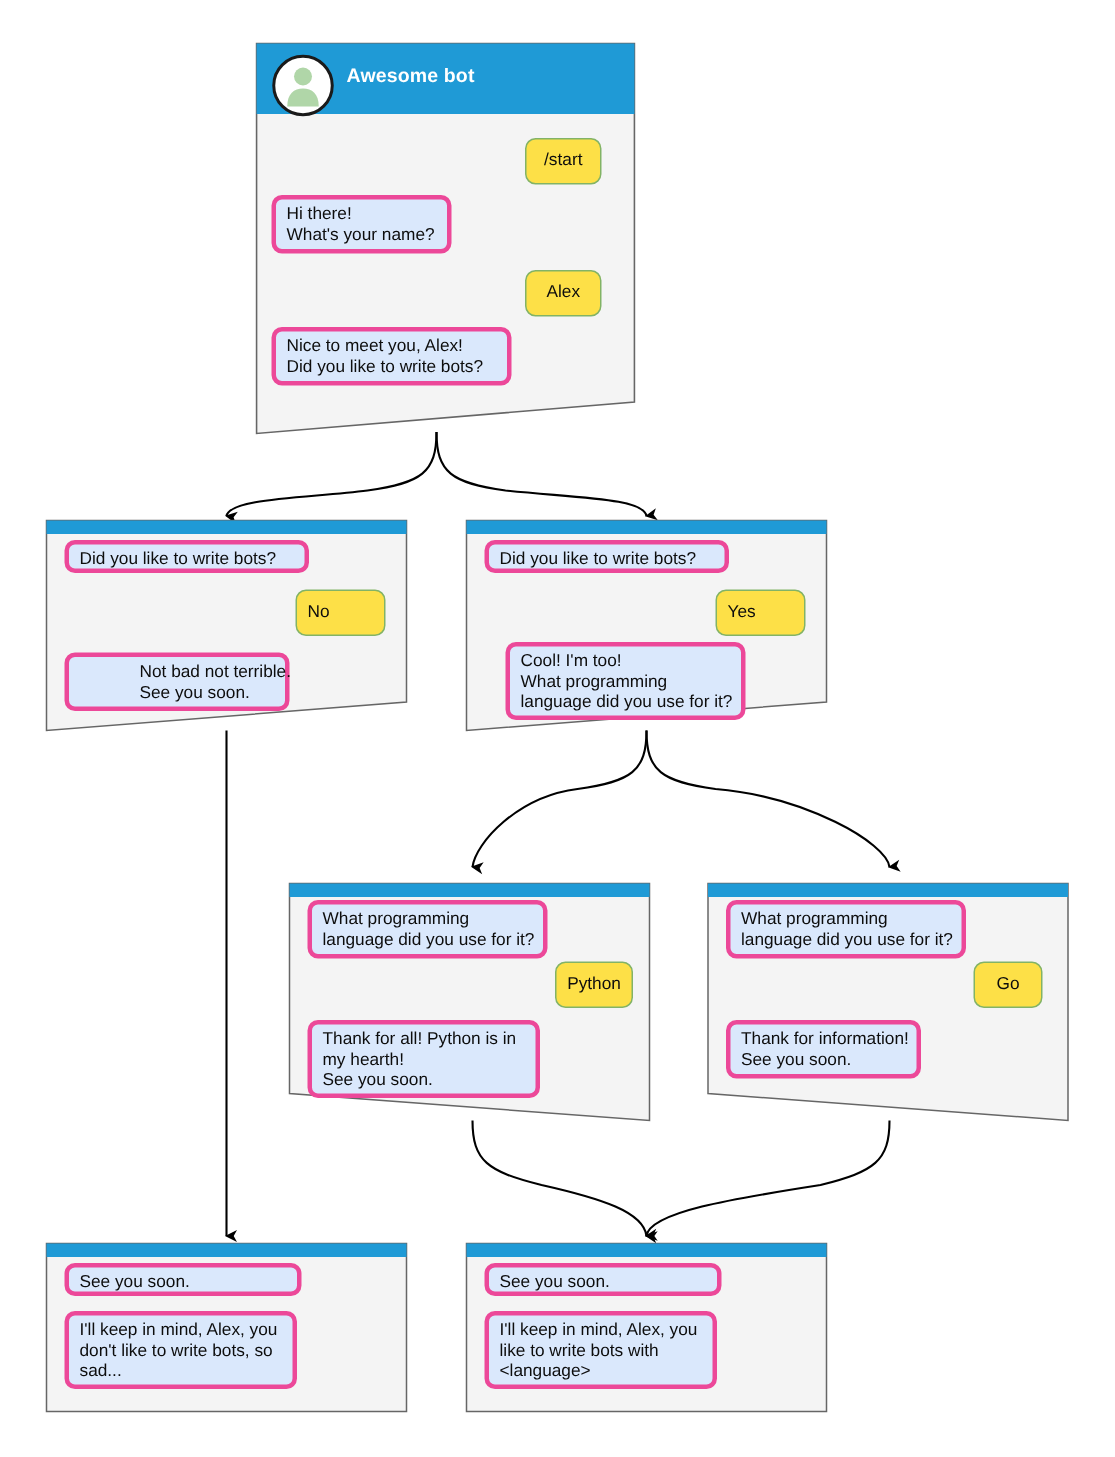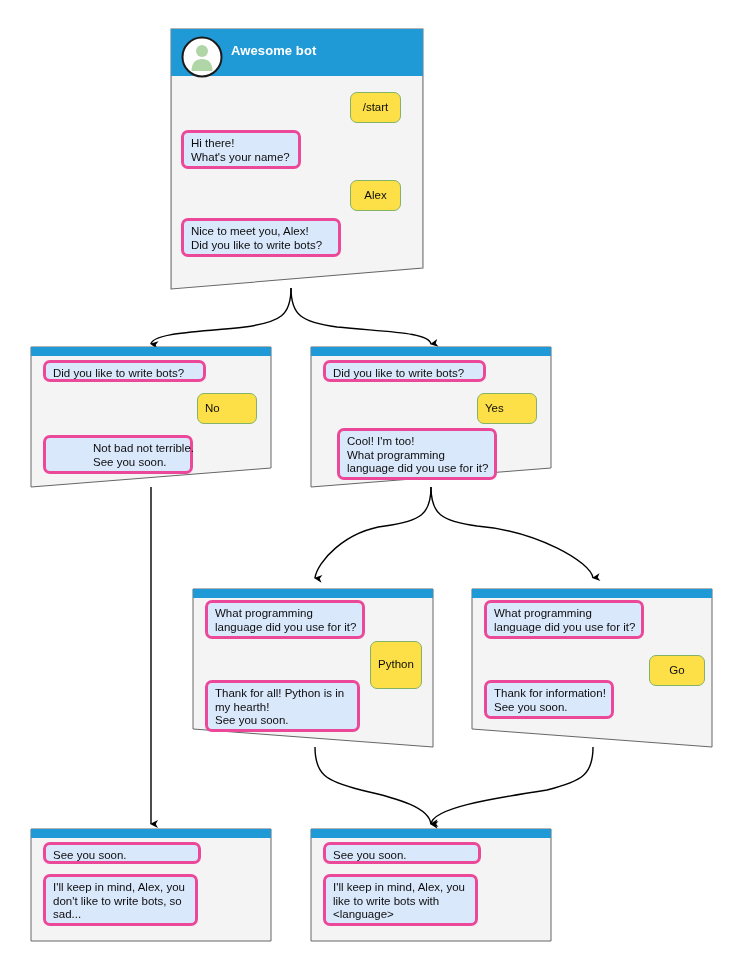--- a/index.html
+++ b/index.html
@@ -164,36 +164,36 @@
 
   <div class="node" style="left:192px; top:588px; width:242px; height:160px;">
     <svg class="node-shape" viewBox="0 0 242 160" preserveAspectRatio="none">
       <polygon points="1,1 241,1 241,159 1,141" fill="#f4f4f4" stroke="#666666" stroke-width="1"></polygon>
       <polygon points="1,1 241,1 241,10 1,10" fill="#1f9ad6" stroke="none"></polygon>
     </svg>
     <div class="node-content">
       <div class="bubble bubble-bot" style="left:13px; top:12px; width:160px; height:39px;">What programming
 language did you use for it?</div>
 
-      <div class="bubble bubble-user" style="left:178px; top:53px; width:52px; height:48px; justify-content:center;">Python</div>
+      <div class="bubble bubble-user" style="left:178px; top:53px; width:52px; height:31px; justify-content:center;">Python</div>
       <div class="bubble bubble-bot" style="left:13px; top:92px; width:155px; height:52px;">Thank for all! Python is in
 my hearth!
 See you soon.</div>
     </div>
   </div>
 
   <div class="node" style="left:471px; top:588px; width:242px; height:160px;">
     <svg class="node-shape" viewBox="0 0 242 160" preserveAspectRatio="none">
       <polygon points="1,1 241,1 241,159 1,141" fill="#f4f4f4" stroke="#666666" stroke-width="1"></polygon>
       <polygon points="1,1 241,1 241,10 1,10" fill="#1f9ad6" stroke="none"></polygon>
     </svg>
     <div class="node-content">
       <div class="bubble bubble-bot" style="left:13px; top:12px; width:160px; height:39px;">What programming
 language did you use for it?</div>
-      <div class="bubble bubble-user" style="left:178px; top:67px; width:56px; height:31px; justify-content:center;">Go</div>
+      <div class="bubble bubble-user" style="left:178px; top:53px; width:46px; height:31px; justify-content:center;">Go</div>
       <div class="bubble bubble-bot" style="left:13px; top:92px; width:130px; height:39px;">Thank for information!
 See you soon.</div>
     </div>
   </div>
 
   <div class="node" style="left:30px; top:828px; width:242px; height:114px;">
     <svg class="node-shape" viewBox="0 0 242 114" preserveAspectRatio="none">
       <polygon points="1,1 241,1 241,113 1,113" fill="#f4f4f4" stroke="#666666" stroke-width="1"></polygon>
       <polygon points="1,1 241,1 241,10 1,10" fill="#1f9ad6" stroke="none"></polygon>
     </svg>

